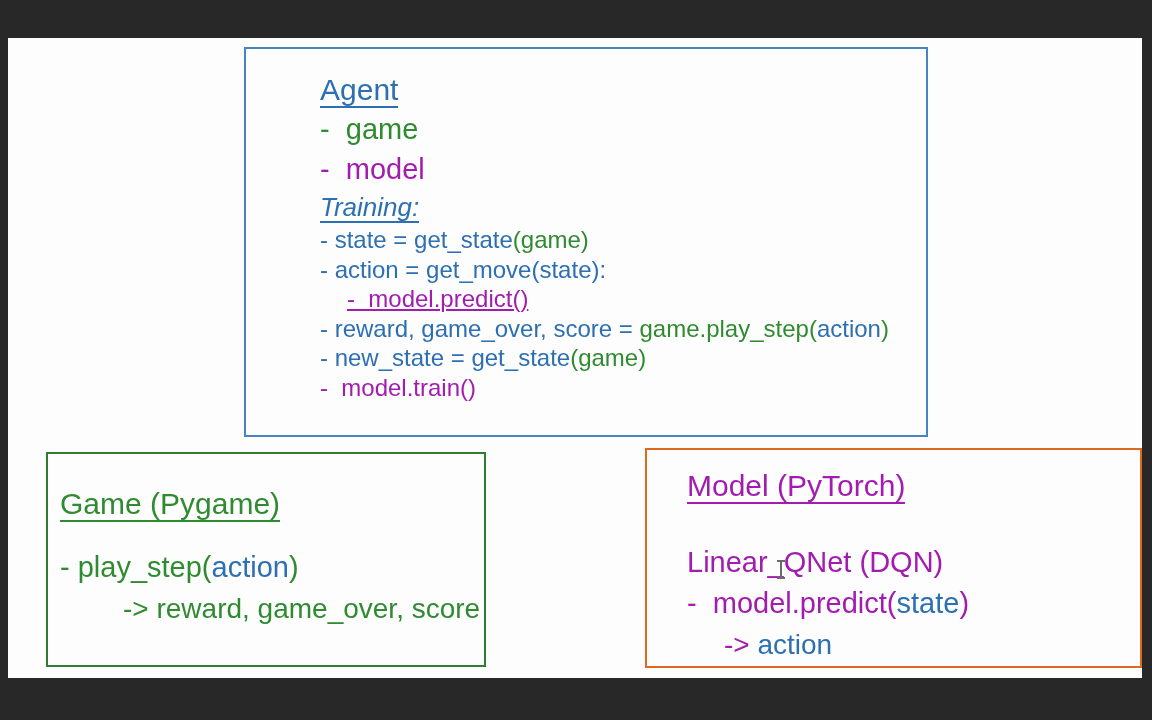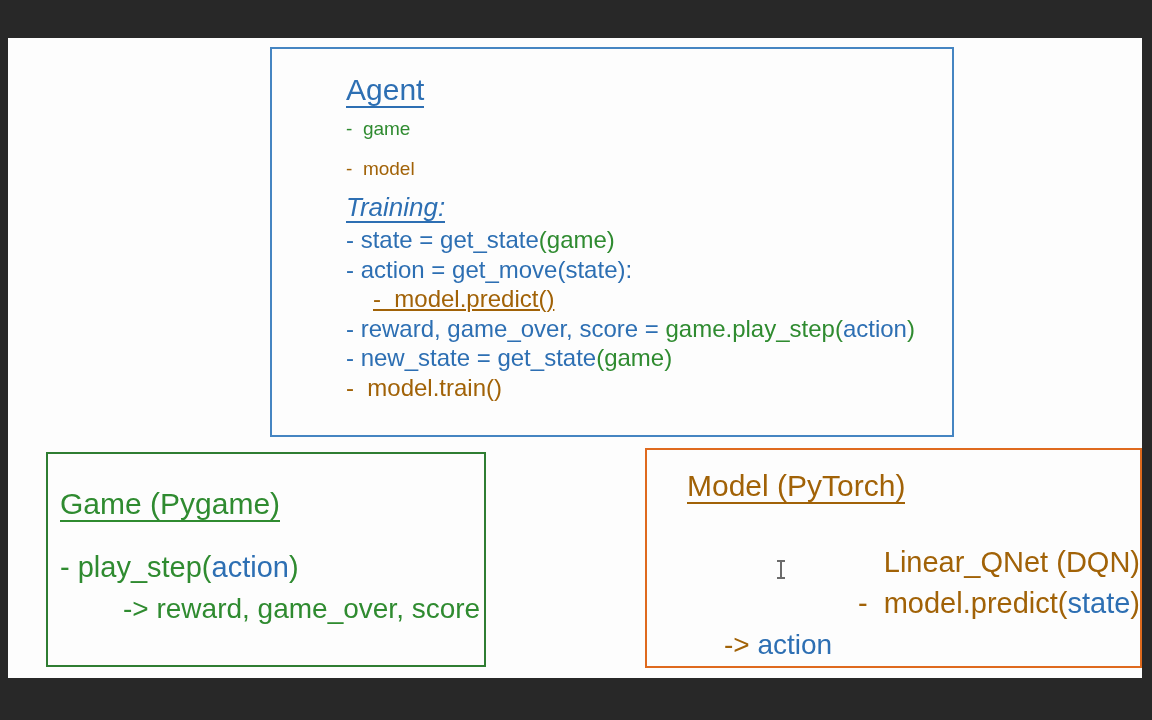--- a/index.html
+++ b/index.html
@@ -7,58 +7,58 @@
     width:1152px;height:720px;position:relative;overflow:hidden;
     background:#282828;
     font-family:"Liberation Sans","DejaVu Sans",sans-serif;
   }
   .slide{
     position:absolute;left:8px;top:38px;width:1134px;height:640px;
     background:#fdfdfd;
   }
   .box{position:absolute;box-sizing:border-box;background:transparent;}
   .agent-box{
-    left:262px;top:9px;width:684px;height:390px;
+    left:236px;top:9px;width:684px;height:390px;
     border:2px solid #4585c2;
     padding:16px 0 0 74px;
   }
   .game-box{
     left:38px;top:414px;width:440px;height:215px;
     border:2px solid #2f7d32;
     padding:30px 0 0 12px;
   }
   .model-box{
     left:637px;top:410px;width:497px;height:220px;
     border:2px solid #df6a1e;
     padding:16px 0 0 40px;
   }
   .line{white-space:pre;}
   .line span{white-space:pre;}
   .blue{color:#2d6fb3;}
   .green{color:#2f8b30;}
-  .orange{color:#a16207;}
+  .orange{color:#a21caf;}
   .u{border-bottom:2px solid currentColor;padding-bottom:1px;display:inline-block;line-height:1;}
   .italic{font-style:italic;}
 
   
   .agent-title{font-size:30px;line-height:38px;margin-top:6px;}
-  .agent-lg{font-size:19px;line-height:40px;}
+  .agent-lg{font-size:29px;line-height:40px;}
   .agent-md{font-size:26px;line-height:36px;}
   .agent-code{font-size:24px;line-height:29.5px;}
   .indent-27{padding-left:27px;text-decoration:underline;}
 
   
   .game-title{font-size:30px;line-height:40px;}
   .game-code{font-size:29px;line-height:42px;}
   .game-returns{font-size:28px;line-height:41px;padding-left:63px;}
   .mt-38{margin-top:22px;}
 
   
   .model-title{font-size:30px;line-height:40px;}
-  .model-code{font-size:29px;line-height:41px;text-align:right;}
+  .model-code{font-size:29px;line-height:41px;}
   .model-returns{font-size:28px;line-height:41px;padding-left:37px;}
   .mt-36{margin-top:36px;}
 
   
   .ibeam{
     position:absolute;left:768px;top:522px;width:10px;height:19px;
   }
   .ibeam .stem{position:absolute;left:4px;top:2px;width:2px;height:15px;background:#6b6b6b;}
   .ibeam .cap{position:absolute;left:1px;width:8px;height:2px;background:#6b6b6b;}
   .ibeam .cap.top{top:0;}

